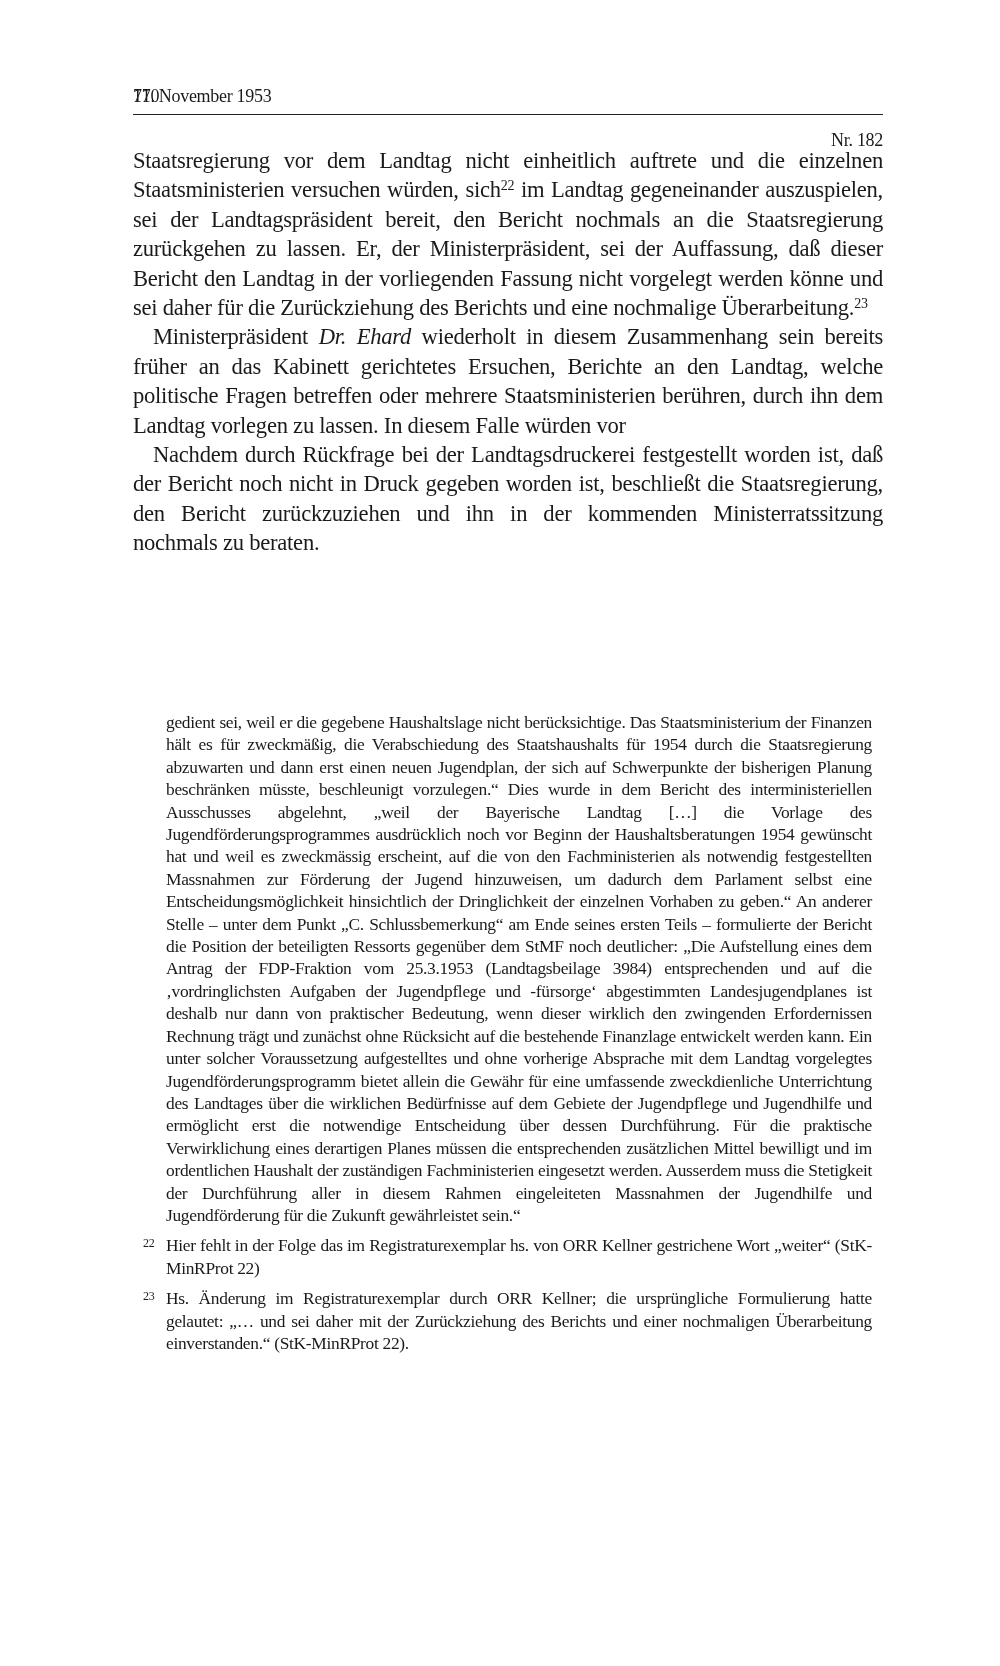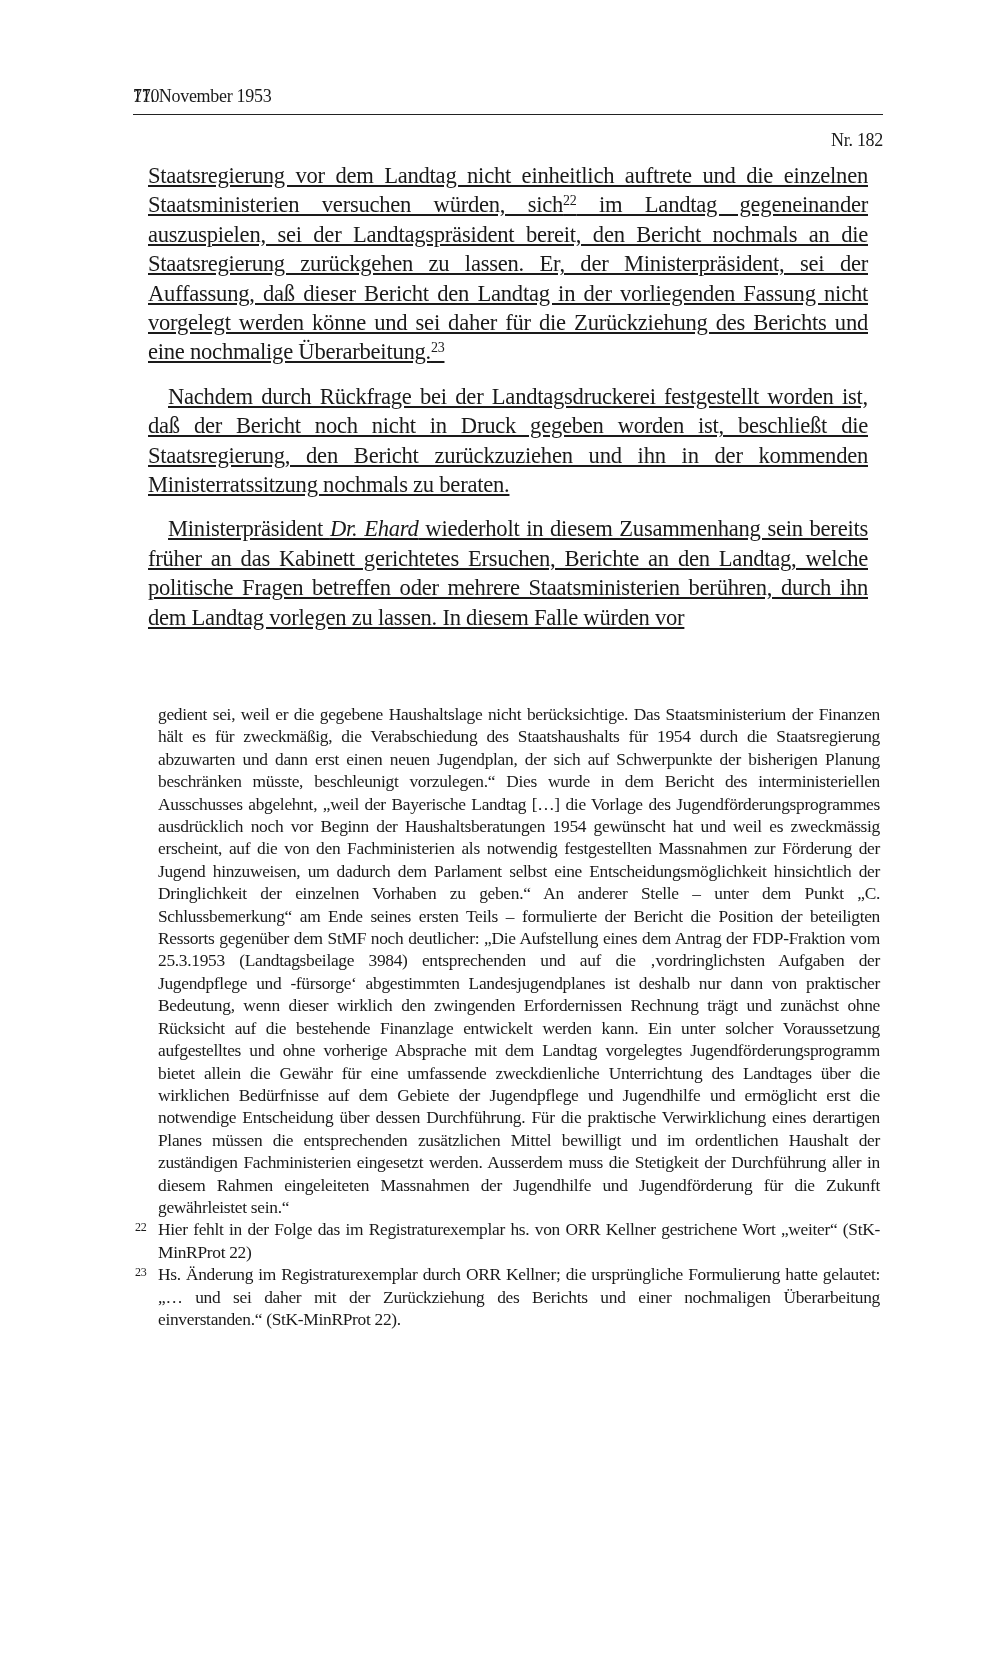--- a/index.html
+++ b/index.html
@@ -4,44 +4,44 @@
 <style>
   html, body { margin: 0; padding: 0; background: #ffffff; }
   body { width: 1000px; height: 1666px; position: relative; overflow: hidden; color: #1a1a1a; font-family: "Liberation Serif", "DejaVu Serif", serif; }
   .page { position: absolute; left: 0; top: 0; width: 1000px; height: 1666px; }
   .header { position: absolute; left: 133px; top: 82px; width: 750px; height: 32px; border-bottom: 1.3px solid #222; }
   .header span { position: absolute; top: 0; font-size: 18px; line-height: 28px; letter-spacing: -0.3px; }
   .hdr-left { left: 0; }
   .hdr-center { left: 0; right: 0; text-align: left; }
   .hdr-right { right: 0; margin-top: 44px; }
   .main { position: absolute; left: 133px; top: 146px; width: 750px; font-size: 22.6px; line-height: 29.4px; text-align: justify; letter-spacing: -0.25px; }
-  .main p { margin: 15px; text-decoration: underline; }
+  .main p { margin: 0; }
   .main p.indent { text-indent: 20px; }
   .main sup { font-size: 14px; line-height: 0; vertical-align: 7px; }
   .main .italic { font-style: italic; }
   .notes { position: absolute; left: 158px; top: 703px; width: 722px; font-size: 17.4px; line-height: 22.4px; text-align: justify; letter-spacing: -0.3px; }
-  .notes p { margin: 0; }
+  .notes p { margin: 8px; }
   .fn { position: relative; padding-left: 0; }
   .fn .num { position: absolute; left: -23px; top: -2px; font-size: 12px; }
 </style>
 </head>
 <body>
 
 <div class="page">
 
   <div class="header">
     <span class="hdr-left">710</span>
     <span class="hdr-center">17. November 1953</span>
     <span class="hdr-right">Nr. 182</span>
   </div>
 
   <div class="main">
     <p><span>Staatsregierung vor dem Landtag nicht einheitlich auftrete und die einzelnen Staatsministerien versuchen würden, sich</span><sup>22</sup><span> im Landtag gegeneinander auszuspielen, sei der Landtagspräsident bereit, den Bericht nochmals an die Staatsregierung zurückgehen zu lassen. Er, der Ministerpräsident, sei der Auffassung, daß dieser Bericht den Landtag in der vorliegenden Fassung nicht vorgelegt werden könne und sei daher für die Zurückziehung des Berichts und eine nochmalige Überarbeitung.</span><sup>23</sup></p>
+    <p class="indent"><span>Ministerpräsident </span><span class="italic">Dr. Ehard</span><span> wiederholt in diesem Zusammenhang sein bereits früher an das Kabinett gerichtetes Ersuchen, Berichte an den Landtag, welche politische Fragen betreffen oder mehrere Staatsministerien berühren, durch ihn dem Landtag vorlegen zu lassen. In diesem Falle würden vor</span></p>
     <p class="indent">Nachdem durch Rückfrage bei der Landtagsdruckerei festgestellt worden ist, daß der Bericht noch nicht in Druck gegeben worden ist, beschließt die Staatsregierung, den Bericht zurückzuziehen und ihn in der kommenden Ministerratssitzung nochmals zu beraten.</p>
-    <p class="indent"><span>Ministerpräsident </span><span class="italic">Dr. Ehard</span><span> wiederholt in diesem Zusammenhang sein bereits früher an das Kabinett gerichtetes Ersuchen, Berichte an den Landtag, welche politische Fragen betreffen oder mehrere Staatsministerien berühren, durch ihn dem Landtag vorlegen zu lassen. In diesem Falle würden vor</span></p>
   </div>
 
   <div class="notes">
     <p>gedient sei, weil er die gegebene Haushaltslage nicht berücksichtige. Das Staatsministerium der Finanzen hält es für zweckmäßig, die Verabschiedung des Staatshaushalts für 1954 durch die Staatsregierung abzuwarten und dann erst einen neuen Jugendplan, der sich auf Schwerpunkte der bisherigen Planung beschränken müsste, beschleunigt vorzulegen.“ Dies wurde in dem Bericht des interministeriellen Ausschusses abgelehnt, „weil der Bayerische Landtag […] die Vorlage des Jugendförderungsprogrammes ausdrücklich noch vor Beginn der Haushaltsberatungen 1954 gewünscht hat und weil es zweckmässig erscheint, auf die von den Fachministerien als notwendig festgestellten Massnahmen zur Förderung der Jugend hinzuweisen, um dadurch dem Parlament selbst eine Entscheidungsmöglichkeit hinsichtlich der Dringlichkeit der einzelnen Vorhaben zu geben.“ An anderer Stelle – unter dem Punkt „C. Schlussbemerkung“ am Ende seines ersten Teils – formulierte der Bericht die Position der beteiligten Ressorts gegenüber dem StMF noch deutlicher: „Die Aufstellung eines dem Antrag der FDP-Fraktion vom 25.3.1953 (Landtagsbeilage 3984) entsprechenden und auf die ‚vordringlichsten Aufgaben der Jugendpflege und -fürsorge‘ abgestimmten Landesjugendplanes ist deshalb nur dann von praktischer Bedeutung, wenn dieser wirklich den zwingenden Erfordernissen Rechnung trägt und zunächst ohne Rücksicht auf die bestehende Finanzlage entwickelt werden kann. Ein unter solcher Voraussetzung aufgestelltes und ohne vorherige Absprache mit dem Landtag vorgelegtes Jugendförderungsprogramm bietet allein die Gewähr für eine umfassende zweckdienliche Unterrichtung des Landtages über die wirklichen Bedürfnisse auf dem Gebiete der Jugendpflege und Jugendhilfe und ermöglicht erst die notwendige Entscheidung über dessen Durchführung. Für die praktische Verwirklichung eines derartigen Planes müssen die entsprechenden zusätzlichen Mittel bewilligt und im ordentlichen Haushalt der zuständigen Fachministerien eingesetzt werden. Ausserdem muss die Stetigkeit der Durchführung aller in diesem Rahmen eingeleiteten Massnahmen der Jugendhilfe und Jugendförderung für die Zukunft gewährleistet sein.“</p>
     <p class="fn"><span class="num">22</span><span>Hier fehlt in der Folge das im Registraturexemplar hs. von ORR Kellner gestrichene Wort „weiter“ (StK-MinRProt 22)</span></p>
     <p class="fn"><span class="num">23</span><span>Hs. Änderung im Registraturexemplar durch ORR Kellner; die ursprüngliche Formulierung hatte gelautet: „… und sei daher mit der Zurückziehung des Berichts und einer nochmaligen Überarbeitung einverstanden.“ (StK-MinRProt 22).</span></p>
   </div>
 
 </div>
 

